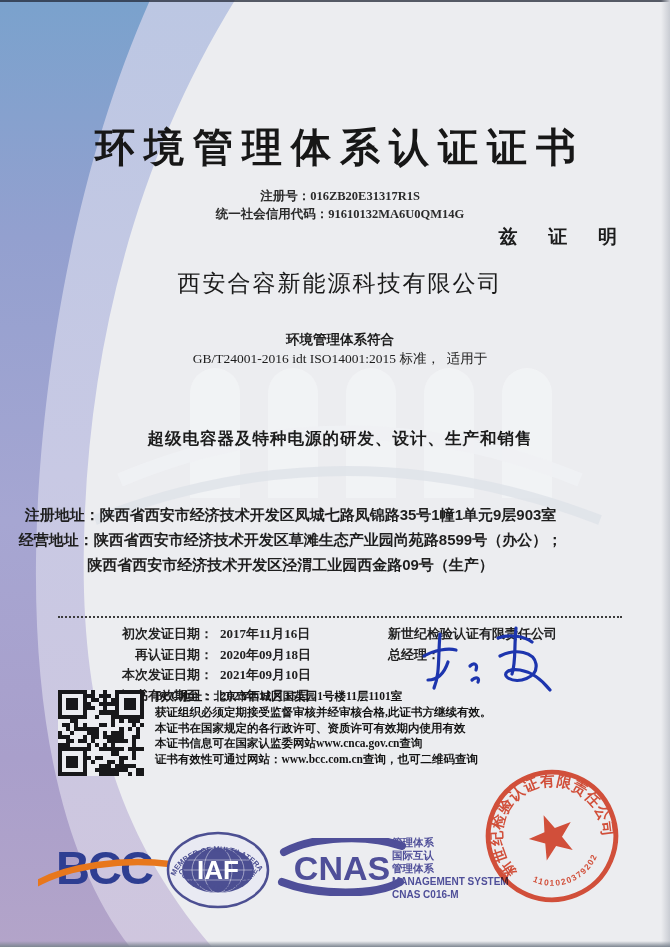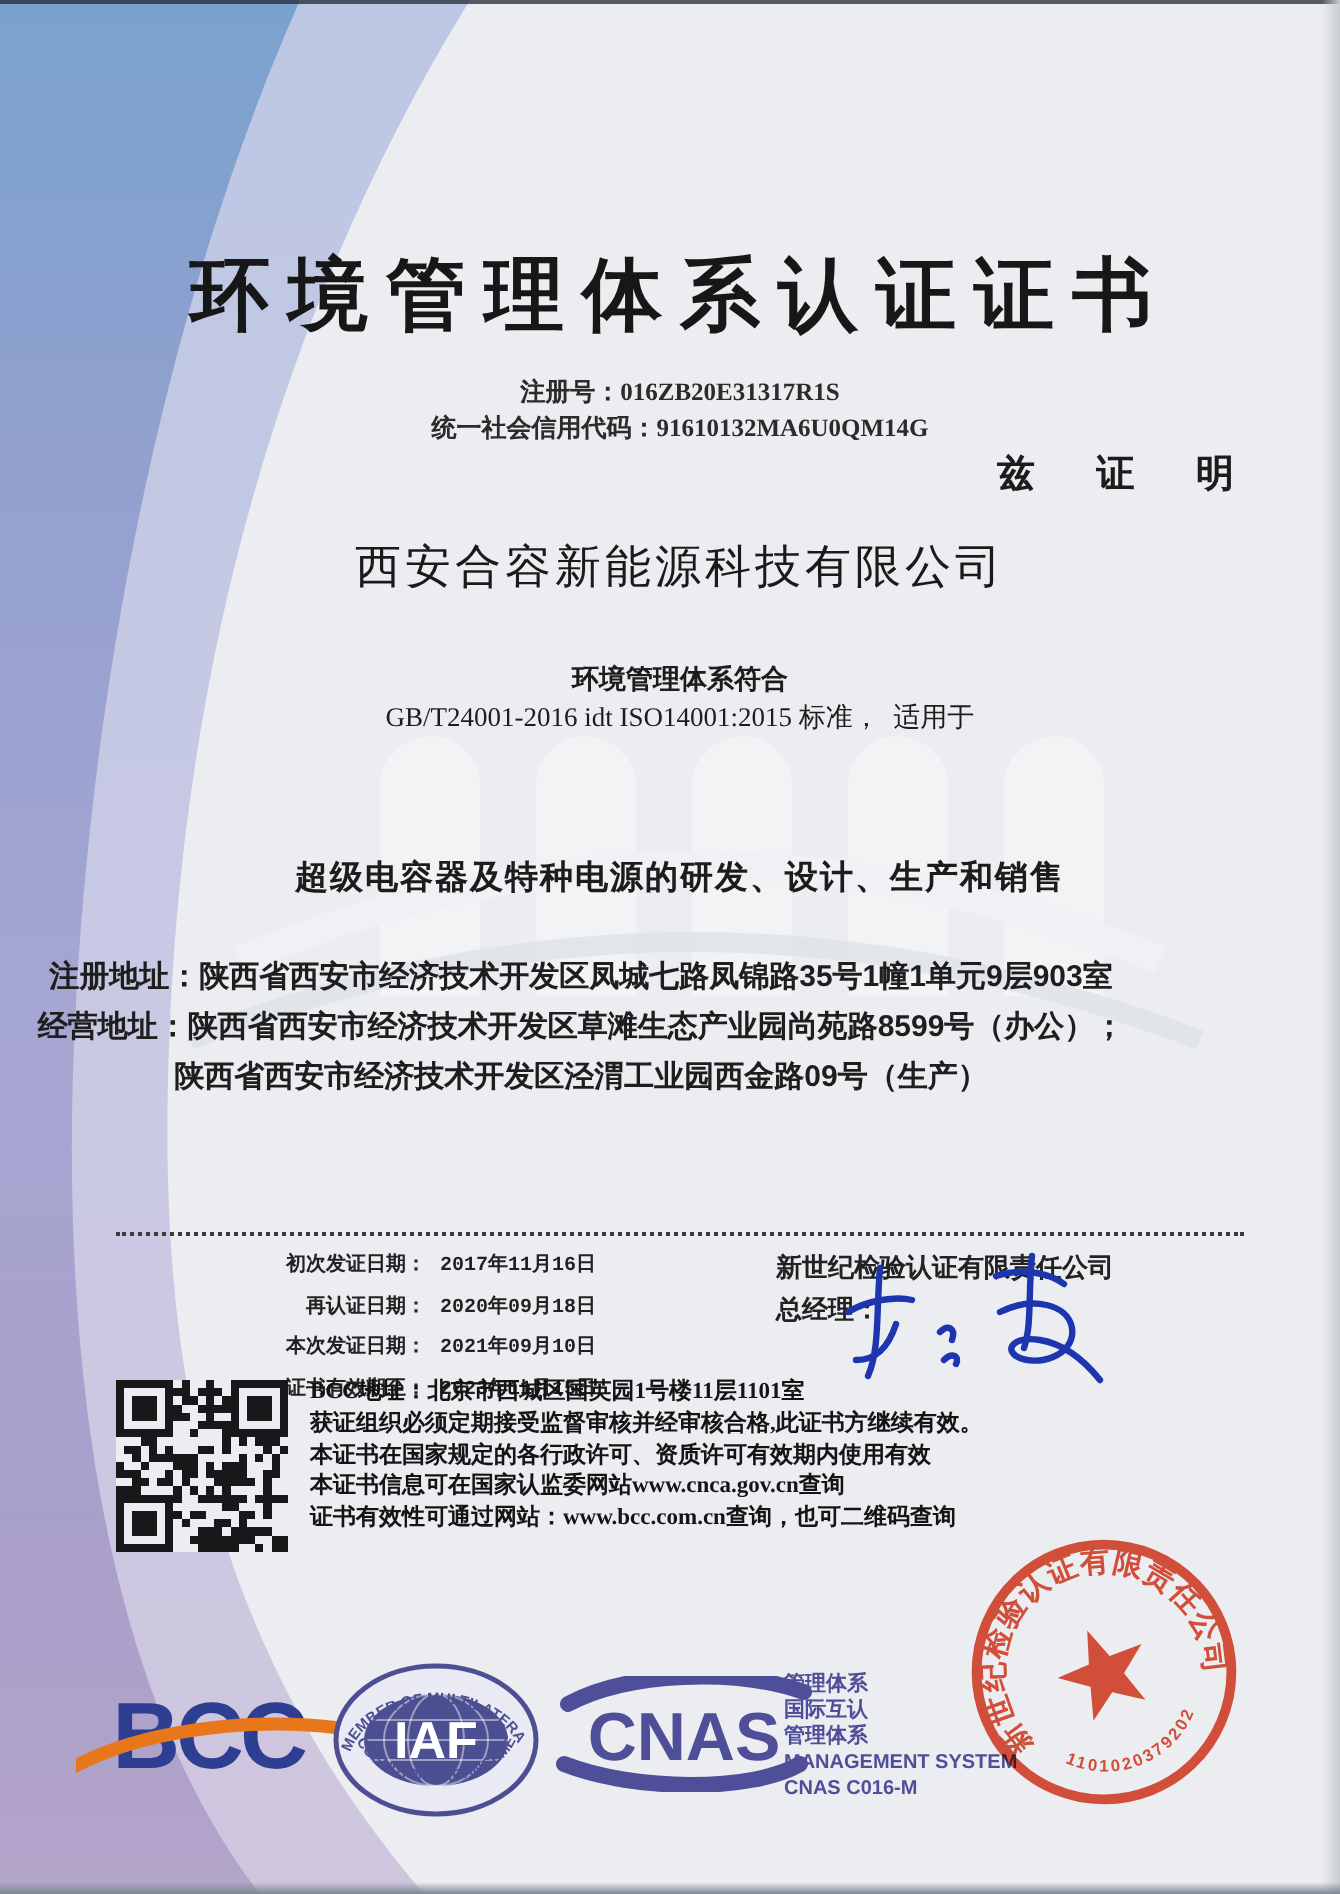--- a/index.html
+++ b/index.html
@@ -21,27 +21,27 @@
   .content{position:absolute;left:50px;top:0;width:580px;text-align:center;}
   .title{position:absolute;left:0;top:120px;width:100%;font-size:40px;font-weight:600;letter-spacing:9px;color:#171717;}
   .regline{position:absolute;left:0;top:187px;width:100%;font-size:12.5px;font-weight:700;color:#2b2b2b;line-height:18px;}
   .regline2{top:205px;}
   .certify{position:absolute;left:0;top:224px;width:100%;font-size:19px;font-weight:600;letter-spacing:13px;white-space:pre;text-align:right;}
   .company{position:absolute;left:0;top:268px;width:100%;font-size:23px;letter-spacing:2px;color:#1a1a1a;}
   .conform{position:absolute;left:0;top:331px;width:100%;font-size:13.5px;font-weight:700;}
   .standard{position:absolute;left:0;top:350px;width:100%;font-size:13.5px;white-space:pre-wrap;}
   .scope{position:absolute;left:0;top:428px;width:100%;font-size:16.5px;letter-spacing:1px;font-weight:600;}
 
-  .addresses{position:absolute;left:18px;top:476px;width:545px;font-family:"Liberation Sans","DejaVu Sans",sans-serif;
+  .addresses{position:absolute;left:18px;top:502px;width:545px;font-family:"Liberation Sans","DejaVu Sans",sans-serif;
     font-size:15px;font-weight:700;line-height:25px;color:#1e1e1e;text-align:center;}
 
   .dotline{position:absolute;left:58px;top:616px;width:564px;border-top:2px dotted #3c3c3c;}
 
-  .dates{position:absolute;left:95px;top:624px;font-family:Liberation Mono, monospace;
-    font-size:10px;font-weight:700;color:#222;line-height:20.5px;}
+  .dates{position:absolute;left:95px;top:624px;font-family:Liberation Serif, serif;
+    font-size:13px;font-weight:700;color:#222;line-height:20.5px;}
   .dates .lbl{display:inline-block;width:118px;text-align:right;}
   .dates .val{margin-left:7px;}
 
   .issuer{position:absolute;left:388px;top:624px;font-family:"Liberation Sans","DejaVu Sans",sans-serif;
     font-size:13px;font-weight:700;color:#222;line-height:20.5px;text-align:left;}
   .signature{position:absolute;left:412px;top:622px;width:150px;height:86px;}
 
   .qr{position:absolute;left:58px;top:690px;width:86px;height:86px;}
   .notes{position:absolute;left:155px;top:689px;width:350px;font-size:11.5px;font-weight:700;
     line-height:15.8px;color:#141414;text-align:left;white-space:nowrap;}

